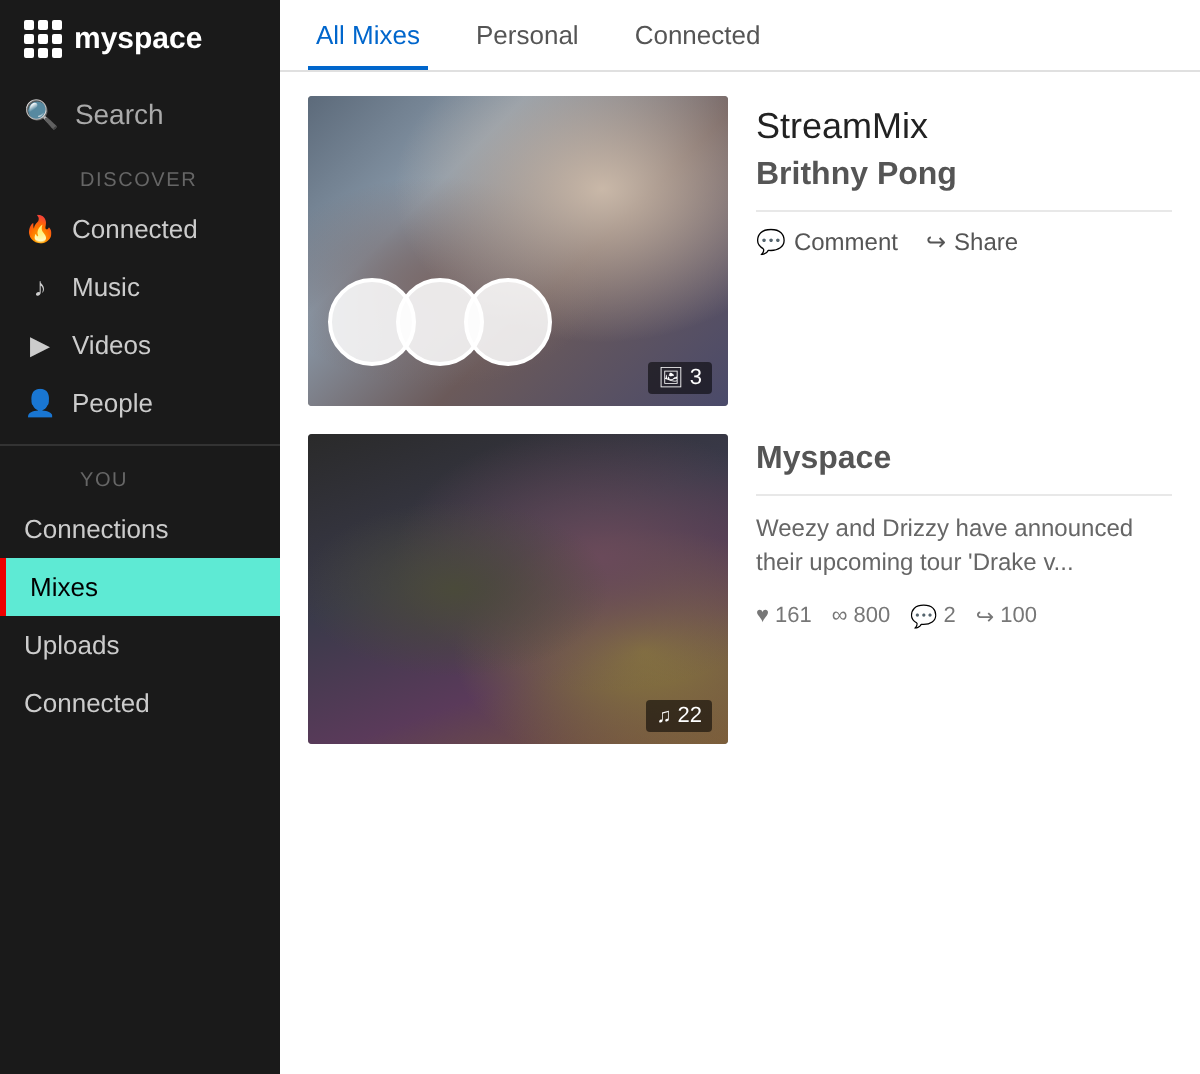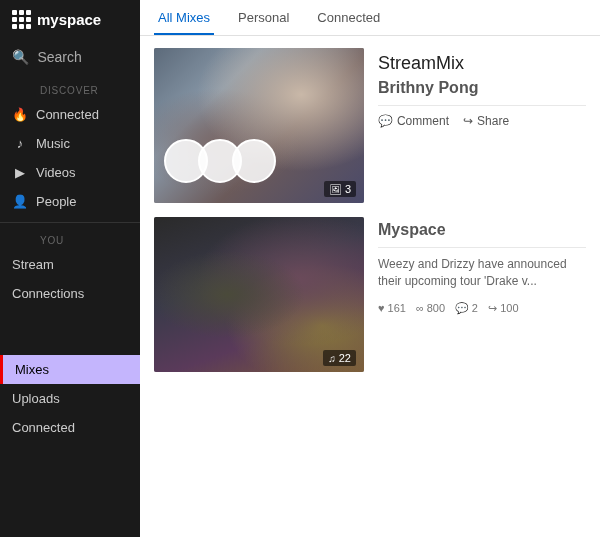--- a/index.html
+++ b/index.html
@@ -299,26 +299,23 @@
   <div class="sidebar-item">
     <span class="icon">👤</span>
     <span>People</span>
   </div>
 
   <div class="sidebar-divider"></div>
 
   <div class="sidebar-section-label">YOU</div>
 
   <div class="sidebar-item">
-    <span>Stream</span>
-  </div>
-  <div class="sidebar-item">
     <span>Connections</span>
   </div>
-  <div class="sidebar-item active" style="border-left: 3px solid #e00; background:#c4b5fd; color:#000;margin-top:47px;">
+  <div class="sidebar-item active" style="border-left: 3px solid #e00; background:#5eead4; color:#000;">
     <span>Mixes</span>
   </div>
   <div class="sidebar-item">
     <span>Uploads</span>
   </div>
   <div class="sidebar-item">
     <span>Connected</span>
   </div>
 </nav>
 

